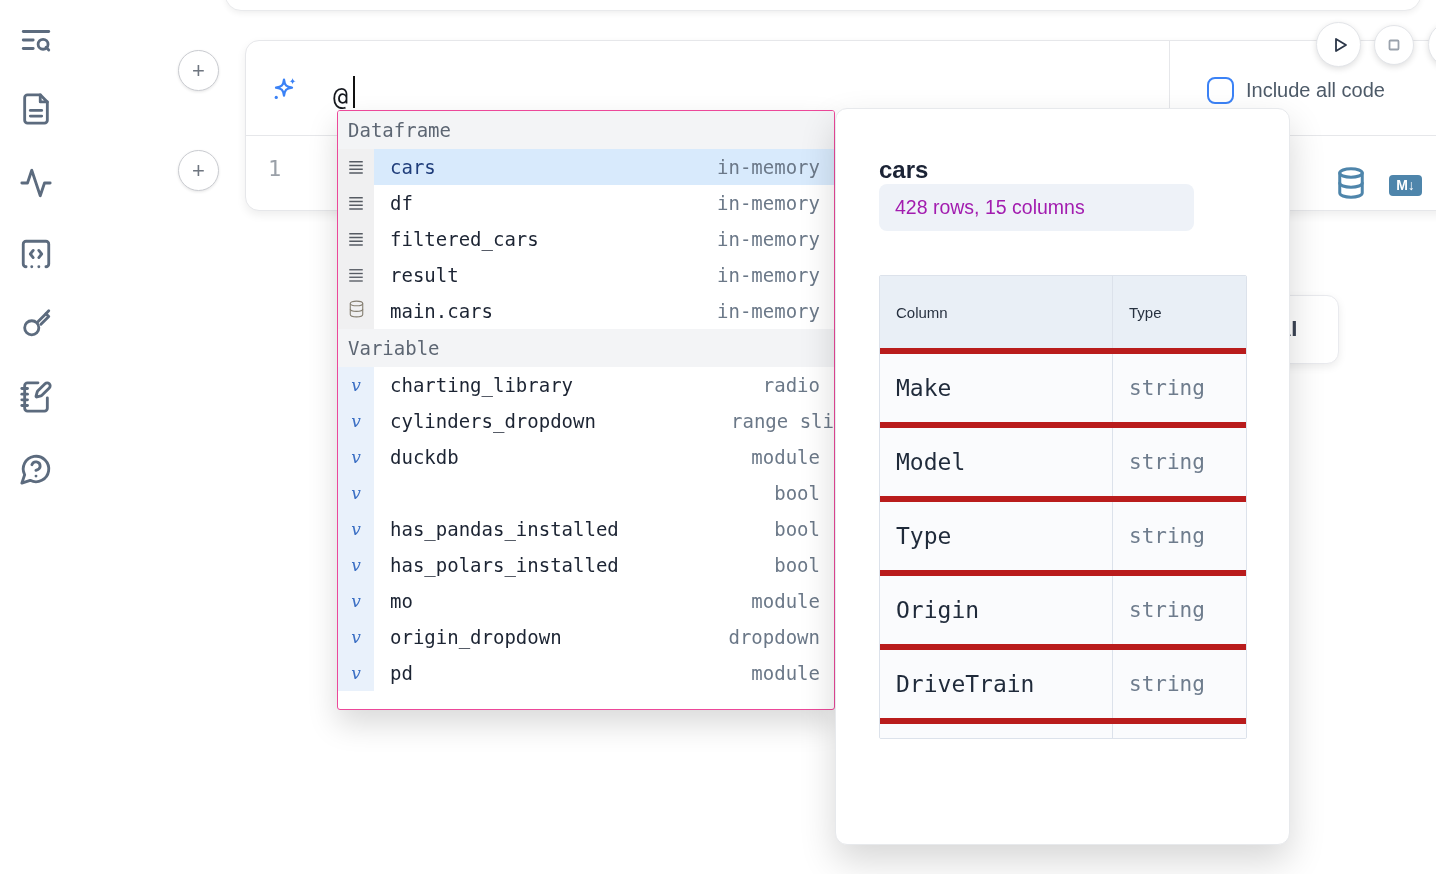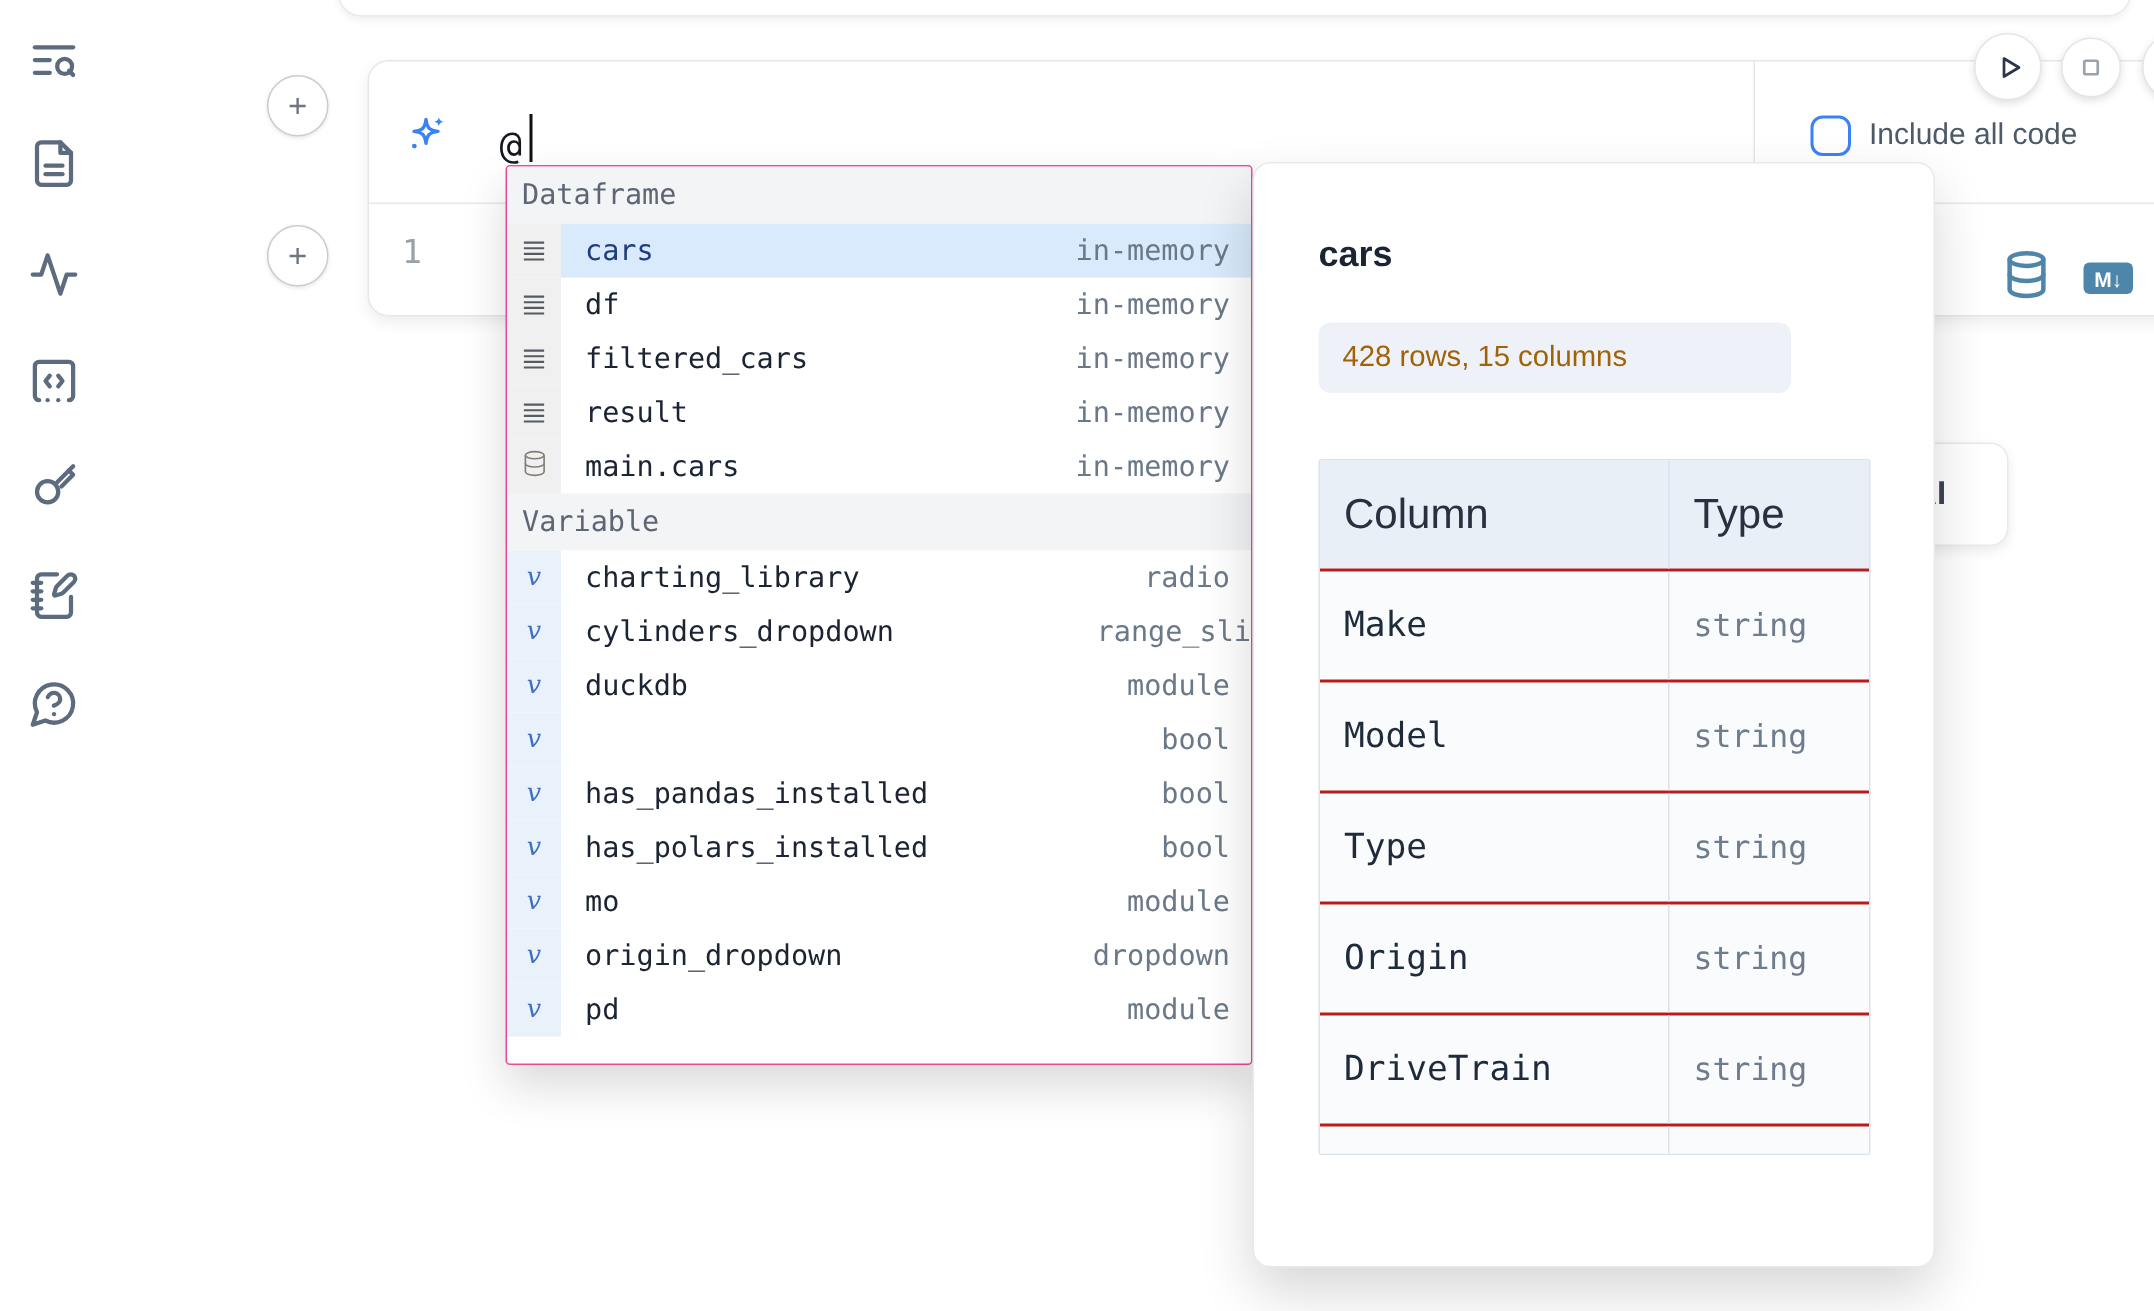--- a/index.html
+++ b/index.html
@@ -86,29 +86,29 @@
   .df-icon svg { width:18px; height:16px; stroke:#565b63; stroke-width:1.8; }
   .db-small svg { width:17px; height:18px; stroke:#857f72; fill:none; stroke-width:1.6; }
   .var-icon { font-family:"DejaVu Serif",serif; font-style:italic; font-size:17px; color:#3b6fc4; }
 
   
   .popup { position:absolute; left:835px; top:108px; width:455px; height:737px;
            background:#fff; border:1px solid #e7e9ec; border-radius:12px;
            box-shadow:0 16px 36px rgba(0,0,0,.16); z-index:30; padding:47px 0 0 43px; }
   .popup-title { font-size:24px; font-weight:bold; color:#1b2335; }
   .popup-source { margin-top:15px; font-size:19px; color:#67788c; }
-  .shape-badge { margin-top:31px; width:315px; height:47px; background:#eef2f8; border-radius:8px;
-                 font-size:19.5px; color:#a16207; line-height:47px; padding-left:16px; }
+  .shape-badge { width:315px; height:47px; background:#eef2f8; border-radius:8px;
+                 font-size:19.5px; color:#a21caf; line-height:47px; padding-left:16px; }
   .schema { margin-top:44px; width:368px; height:464px; overflow:hidden;
             border:1px solid #dce2eb; border-radius:2px; }
-  .schema-row { display:flex; height:74px; background:#fafbfd; border-top:2px solid #b91c1c; }
+  .schema-row { display:flex; height:74px; background:#fafbfd; border-top:6px solid #b91c1c; }
   .schema-head { display:flex; height:72px; background:#e9eff6; border-top:none; }
   .sc-col { width:233px; border-right:1px solid #dce2eb; display:flex; align-items:center; padding-left:16px; }
   .sc-type { flex:1; display:flex; align-items:center; padding-left:16px; }
-  .schema-head .hd { font-size:28px; color:#273140; }
+  .schema-head .hd { font-size:15px; color:#273140; }
   .schema-row .nm { font-family:"DejaVu Sans Mono",monospace; font-size:23px; color:#1f2a3a; }
   .schema-row .tp { font-family:"DejaVu Sans Mono",monospace; font-size:21px; color:#6e7c8d; }
   .schema-row.partial { height:22px; }
 </style>
 </head>
 <body>
 
 <div class="sidebar">
   <div class="side-icon" style="top:23px">
     <svg viewBox="0 0 24 24">

